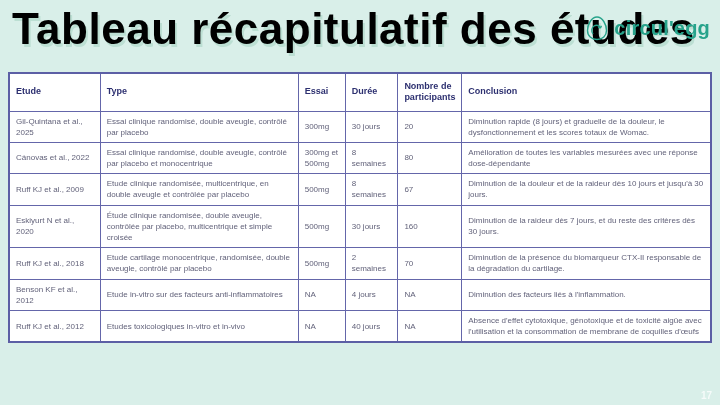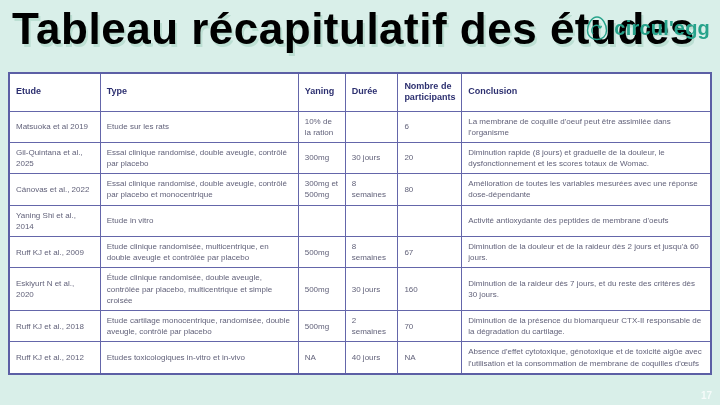--- a/index.html
+++ b/index.html
@@ -101,84 +101,76 @@
         <col style="width: 28.2%;">
         <col style="width: 6.7%;">
         <col style="width: 7.5%;">
         <col style="width: 9.1%;">
         <col style="width: 35.5%;">
       </colgroup>
     <thead>
       <tr id="header-row">
           <th>Etude</th>
           <th>Type</th>
-          <th>Yaning</th>
+          <th>Essai</th>
           <th>Durée</th>
           <th>Nombre de participants</th>
           <th>Conclusion</th>
         </tr>
     </thead>
     <tbody id="table-body">
-        <tr>
-          <td>Matsuoka et al 2019</td>
-          <td>Etude sur les rats</td>
-          <td>10% de la ration</td>
-          <td></td>
-          <td>6</td>
-          <td>La membrane de coquille d'oeuf peut être assimilée dans l'organisme</td>
-        </tr>
         <tr>
           <td>Gil-Quintana et al., 2025</td>
           <td>Essai clinique randomisé, double aveugle, contrôlé par placebo</td>
           <td>300mg</td>
           <td>30 jours</td>
           <td>20</td>
           <td>Diminution rapide (8 jours) et graduelle de la douleur, le dysfonctionnement et les scores totaux de Womac.</td>
         </tr>
         <tr>
           <td>Cánovas et al., 2022</td>
           <td>Essai clinique randomisé, double aveugle, contrôlé par placebo et monocentrique</td>
           <td>300mg et 500mg</td>
           <td>8 semaines</td>
           <td>80</td>
           <td>Amélioration de toutes les variables mesurées avec une réponse dose-dépendante</td>
         </tr>
         <tr>
-          <td>Yaning Shi et al., 2014</td>
-          <td>Etude in vitro</td>
-          <td></td>
-          <td></td>
-          <td></td>
-          <td>Activité antioxydante des peptides de membrane d'oeufs</td>
-        </tr>
-        <tr>
           <td>Ruff KJ et al., 2009</td>
           <td>Etude clinique randomisée, multicentrique, en double aveugle et contrôlée par placebo</td>
           <td>500mg</td>
           <td>8 semaines</td>
           <td>67</td>
-          <td>Diminution de la douleur et de la raideur dès 2 jours et jusqu'à 60 jours.</td>
+          <td>Diminution de la douleur et de la raideur dès 10 jours et jusqu'à 30 jours.</td>
         </tr>
         <tr>
           <td>Eskiyurt N et al., 2020</td>
           <td>Étude clinique randomisée, double aveugle, contrôlée par placebo, multicentrique et simple croisée</td>
           <td>500mg</td>
           <td>30 jours</td>
           <td>160</td>
           <td>Diminution de la raideur dès 7 jours, et du reste des critères dès 30 jours.</td>
         </tr>
         <tr>
           <td>Ruff KJ et al., 2018</td>
           <td>Etude cartilage monocentrique, randomisée, double aveugle, contrôlé par placebo</td>
           <td>500mg</td>
           <td>2 semaines</td>
           <td>70</td>
           <td>Diminution de la présence du biomarqueur CTX-II responsable de la dégradation du cartilage.</td>
         </tr>
         <tr>
+          <td>Benson KF et al., 2012</td>
+          <td>Etude in-vitro sur des facteurs anti-inflammatoires</td>
+          <td>NA</td>
+          <td>4 jours</td>
+          <td>NA</td>
+          <td>Diminution des facteurs liés à l'inflammation.</td>
+        </tr>
+        <tr>
           <td>Ruff KJ et al., 2012</td>
           <td>Etudes toxicologiques in-vitro et in-vivo</td>
           <td>NA</td>
           <td>40 jours</td>
           <td>NA</td>
           <td>Absence d'effet cytotoxique, génotoxique et de toxicité aigüe avec l'utilisation et la consommation de membrane de coquilles d'œufs</td>
         </tr>
       </tbody>
   </table>
 </div>

